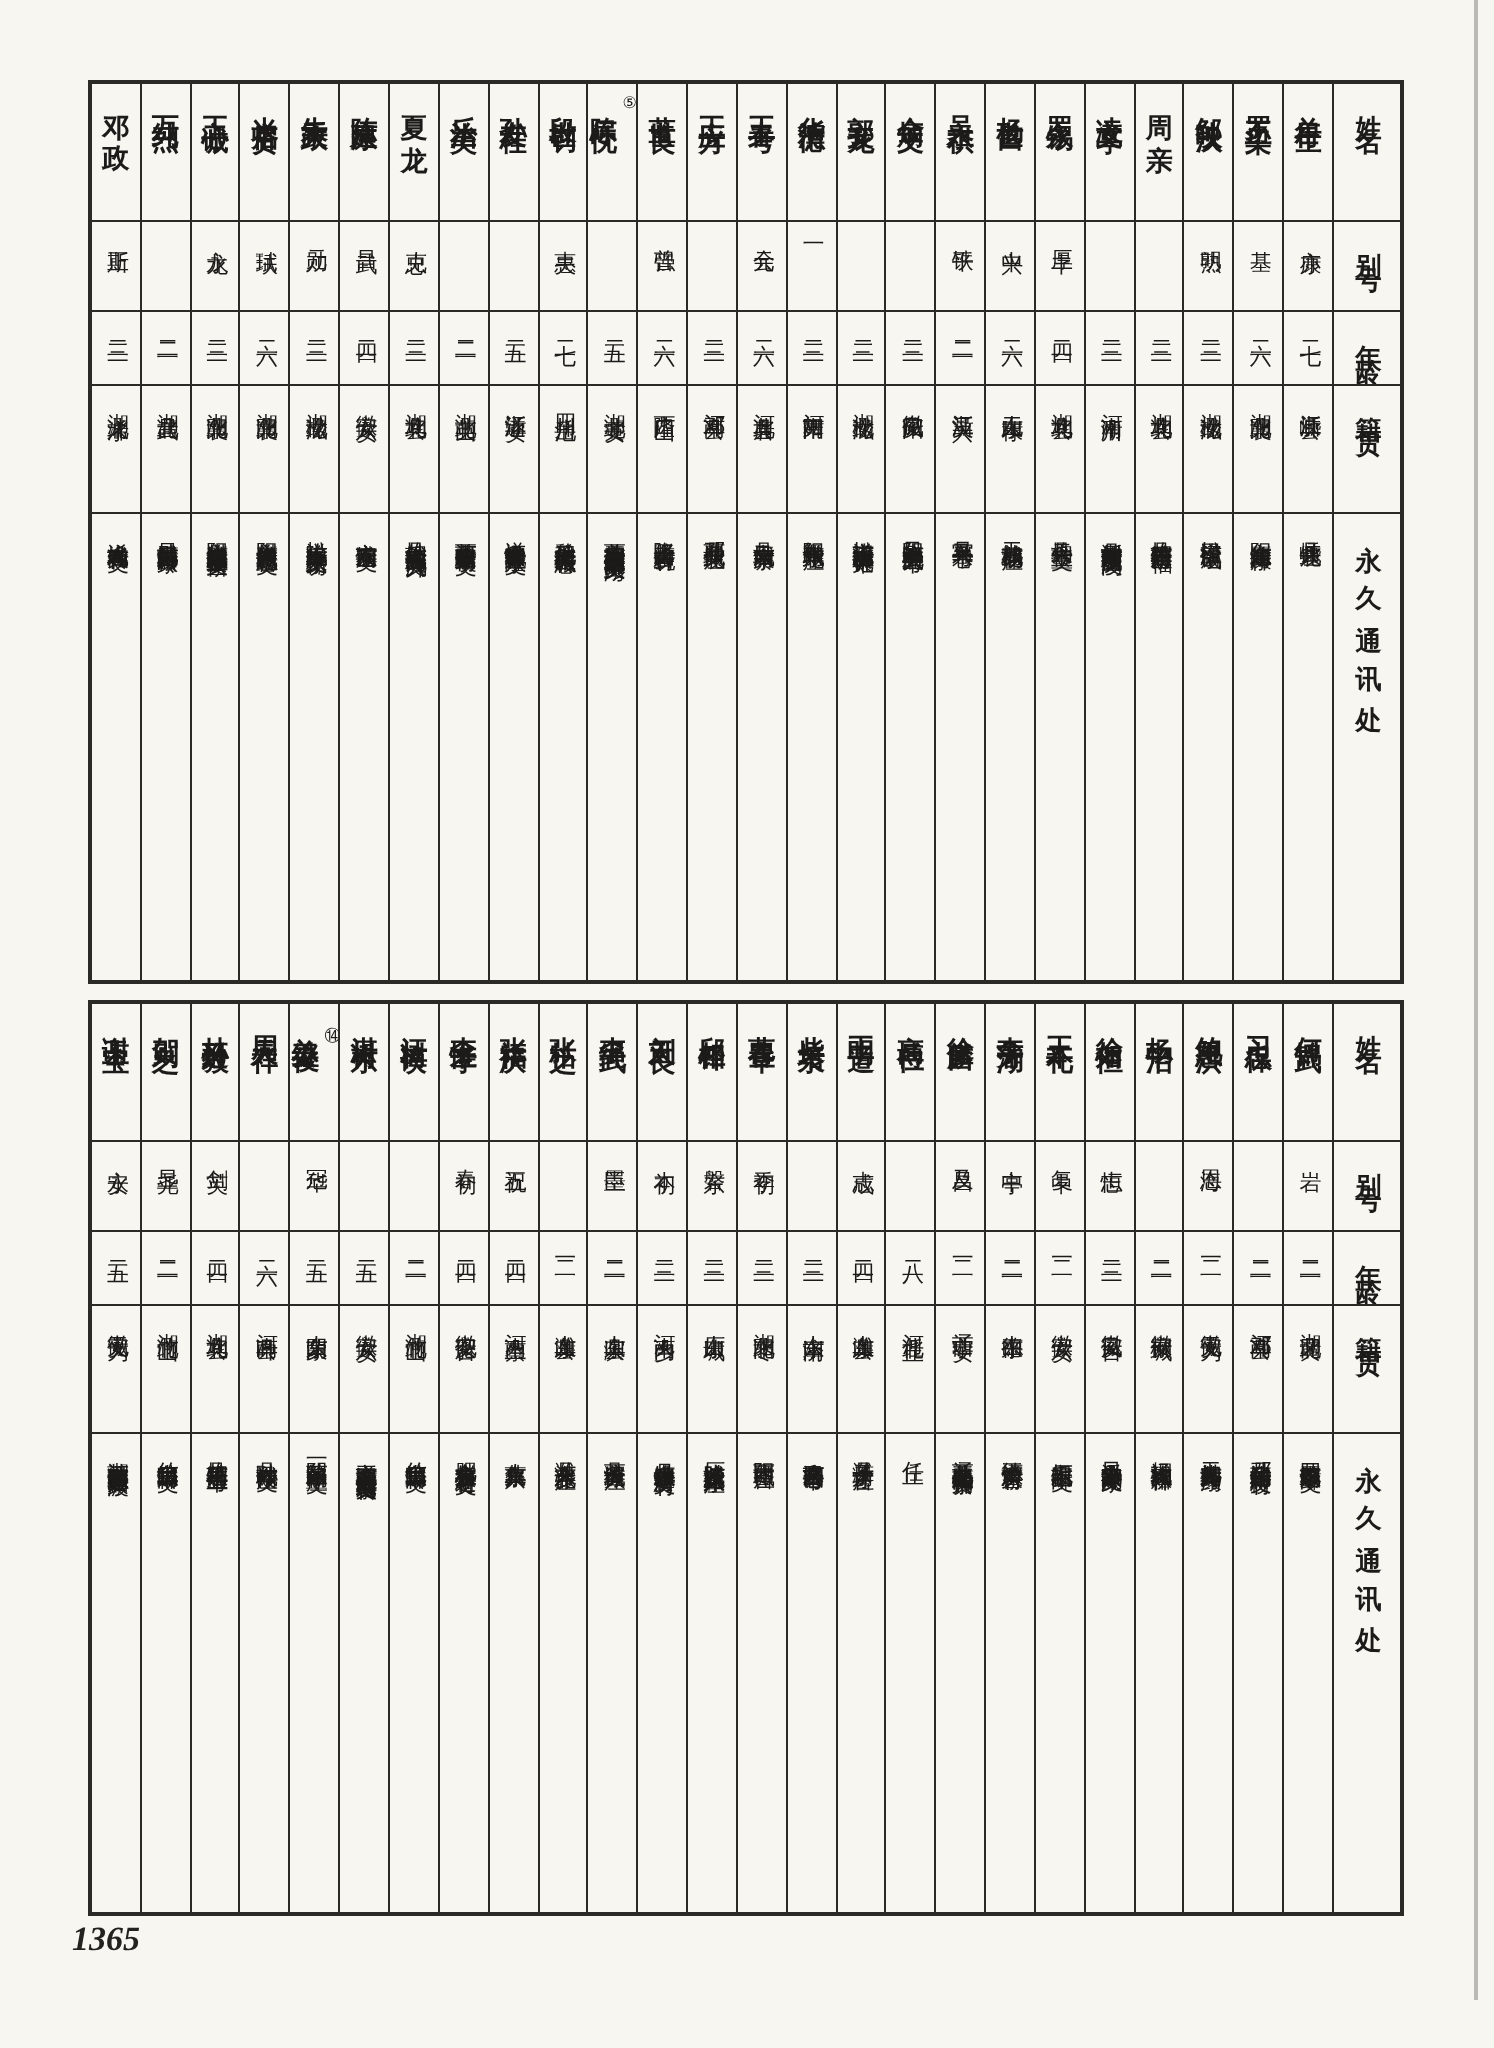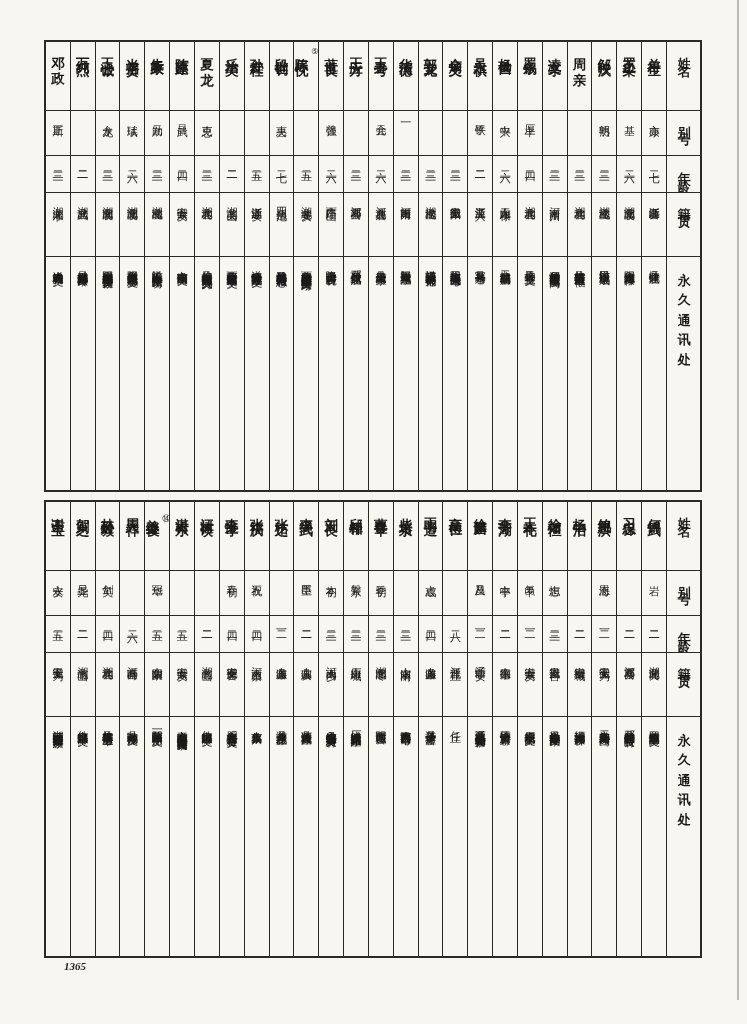--- a/index.html
+++ b/index.html
@@ -75,24 +75,24 @@
   .addr-txt{letter-spacing:0.04em;}
   .hdr-txt{
     font-family:"Liberation Sans", sans-serif;
     font-weight:700;
     font-size:13px;
     letter-spacing:0.55em;
   }
   .hdr-wide{letter-spacing:1.55em;font-size:13px;}
   .c-age .vtxt{margin-top:1px;}
   .page-number{
-    position:absolute;left:64px;top:960px;
+    position:absolute;left:36px;top:960px;
     font-family:"Liberation Serif", serif;
     font-style:italic;font-weight:700;
-    font-size:11px;color:#23221f;
+    font-size:17px;color:#23221f;
   }
 </style>
 </head>
 <body>
 
 <div class="page">
   <div class="scan-edge"></div>
 
   <div class="dir-table top">
     <div class="col hdr-col">

